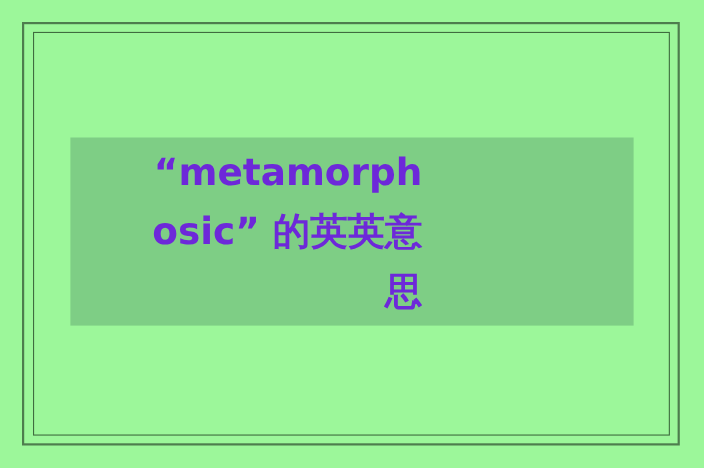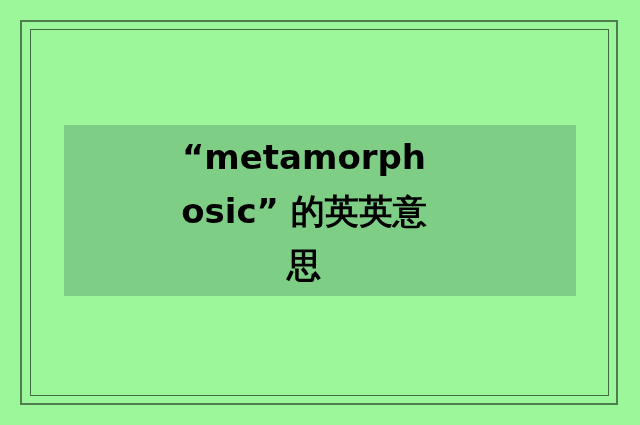--- a/index.html
+++ b/index.html
@@ -47,27 +47,27 @@
     height: 171px;
     background: #7ece85;
     box-sizing: border-box;
     display: flex;
     align-items: center;
     justify-content: flex-start;
   }
 
   .title-block {
     width: 262px;
-    margin-left: 109px;
-    color: #000000;
+    margin-left: 58px;
+    color: #6d28d9;
     font-size: 34px;
     font-weight: bold;
     line-height: 54px;
     letter-spacing: 0px;
-    text-align: center;
+    text-align: right;
     word-break: break-all;
   }
 </style>
 </head>
 <body>
 
 <div class="frame-outer"></div>
 
 <div class="frame-inner"></div>
 

